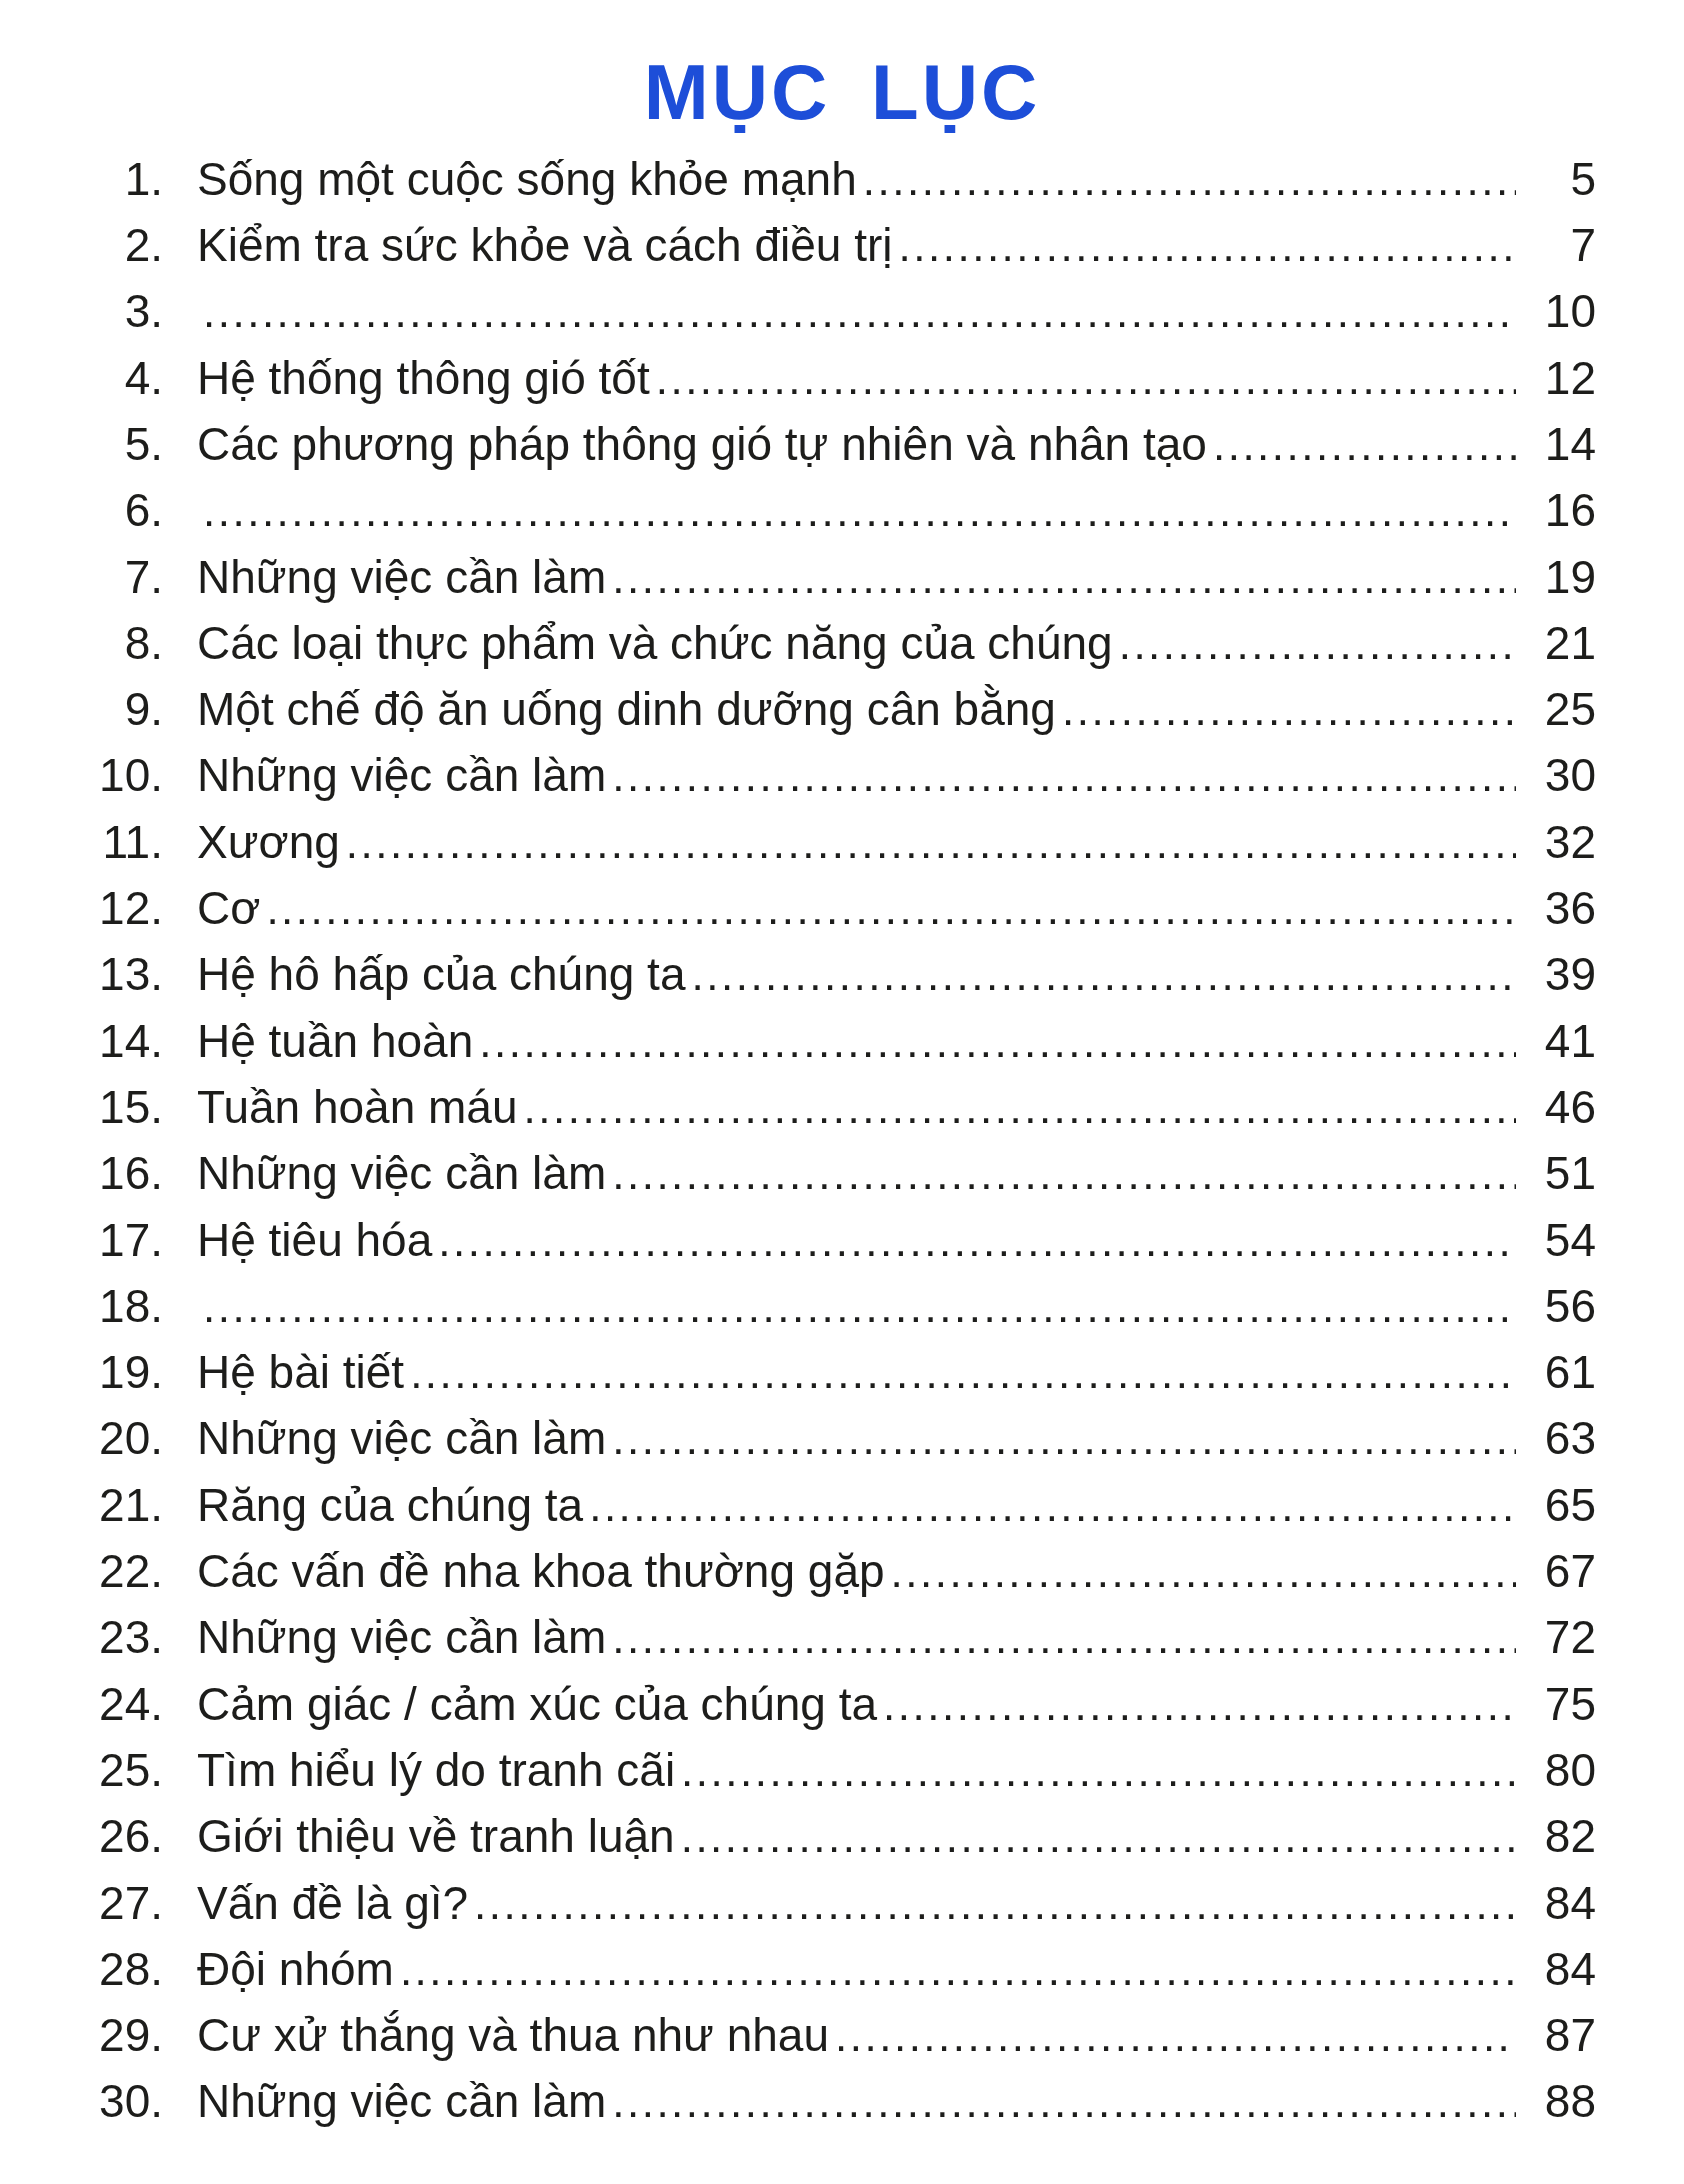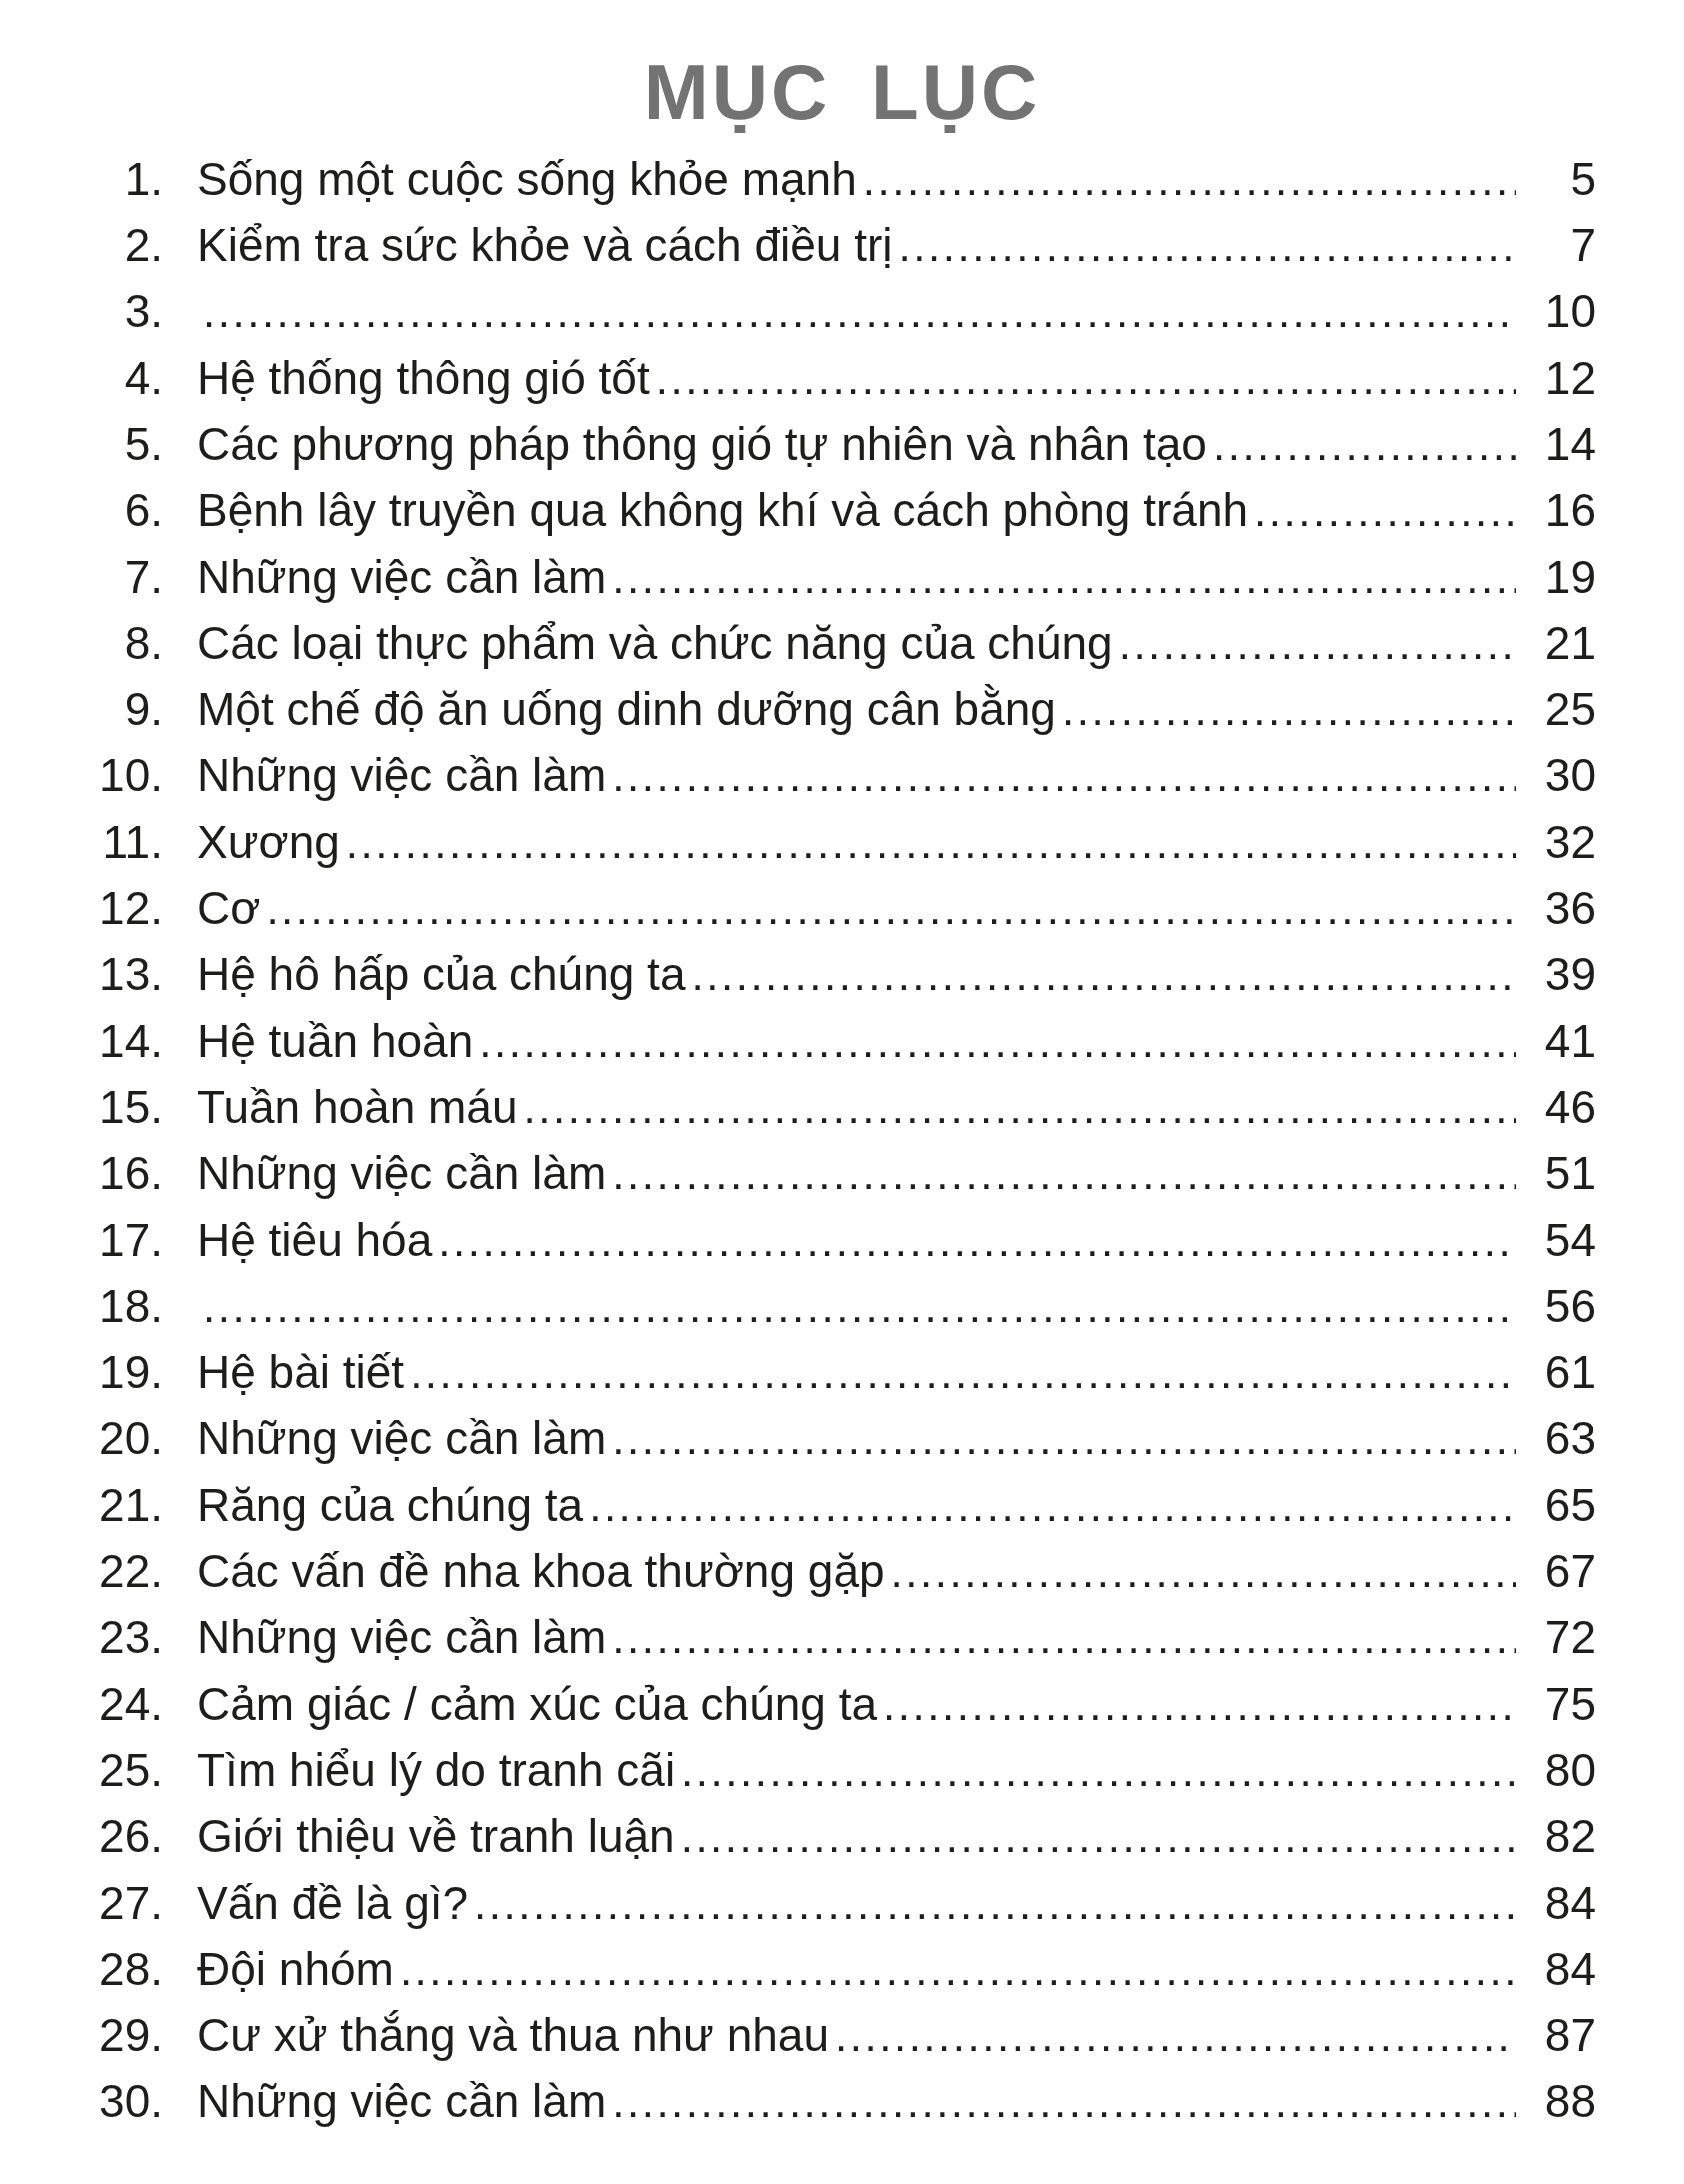--- a/index.html
+++ b/index.html
@@ -61,21 +61,21 @@
     flex: 0 0 74px;
     width: 74px;
     text-align: right;
     margin-left: 6px;
   }
 </style>
 </head>
 <body>
 
 <div class="page" style="color: rgb(29, 29, 27);">
-  <h1 class="title" style="color: #737373;">MỤC LỤC</h1>
+  <h1 class="title" style="color: #1d4ed8;">MỤC LỤC</h1>
 
   <ol class="toc" id="toc-list">
   <li class="toc-row">
     <span class="toc-num">1.</span>
     <span class="toc-label">Sống một cuộc sống khỏe mạnh</span>
     <span class="toc-dots">............................................................................................................................................................................................................................</span>
     <span class="toc-page">5</span>
   </li>
 
   <li class="toc-row">
@@ -100,21 +100,20 @@
 
   <li class="toc-row">
     <span class="toc-num">5.</span>
     <span class="toc-label">Các phương pháp thông gió tự nhiên và nhân tạo</span>
     <span class="toc-dots">............................................................................................................................................................................................................................</span>
     <span class="toc-page">14</span>
   </li>
 
   <li class="toc-row">
     <span class="toc-num">6.</span>
-    <span class="toc-label">Bệnh lây truyền qua  không khí và cách phòng tránh</span>
     <span class="toc-dots">............................................................................................................................................................................................................................</span>
     <span class="toc-page">16</span>
   </li>
 
   <li class="toc-row">
     <span class="toc-num">7.</span>
     <span class="toc-label">Những việc cần làm</span>
     <span class="toc-dots">............................................................................................................................................................................................................................</span>
     <span class="toc-page">19</span>
   </li>

